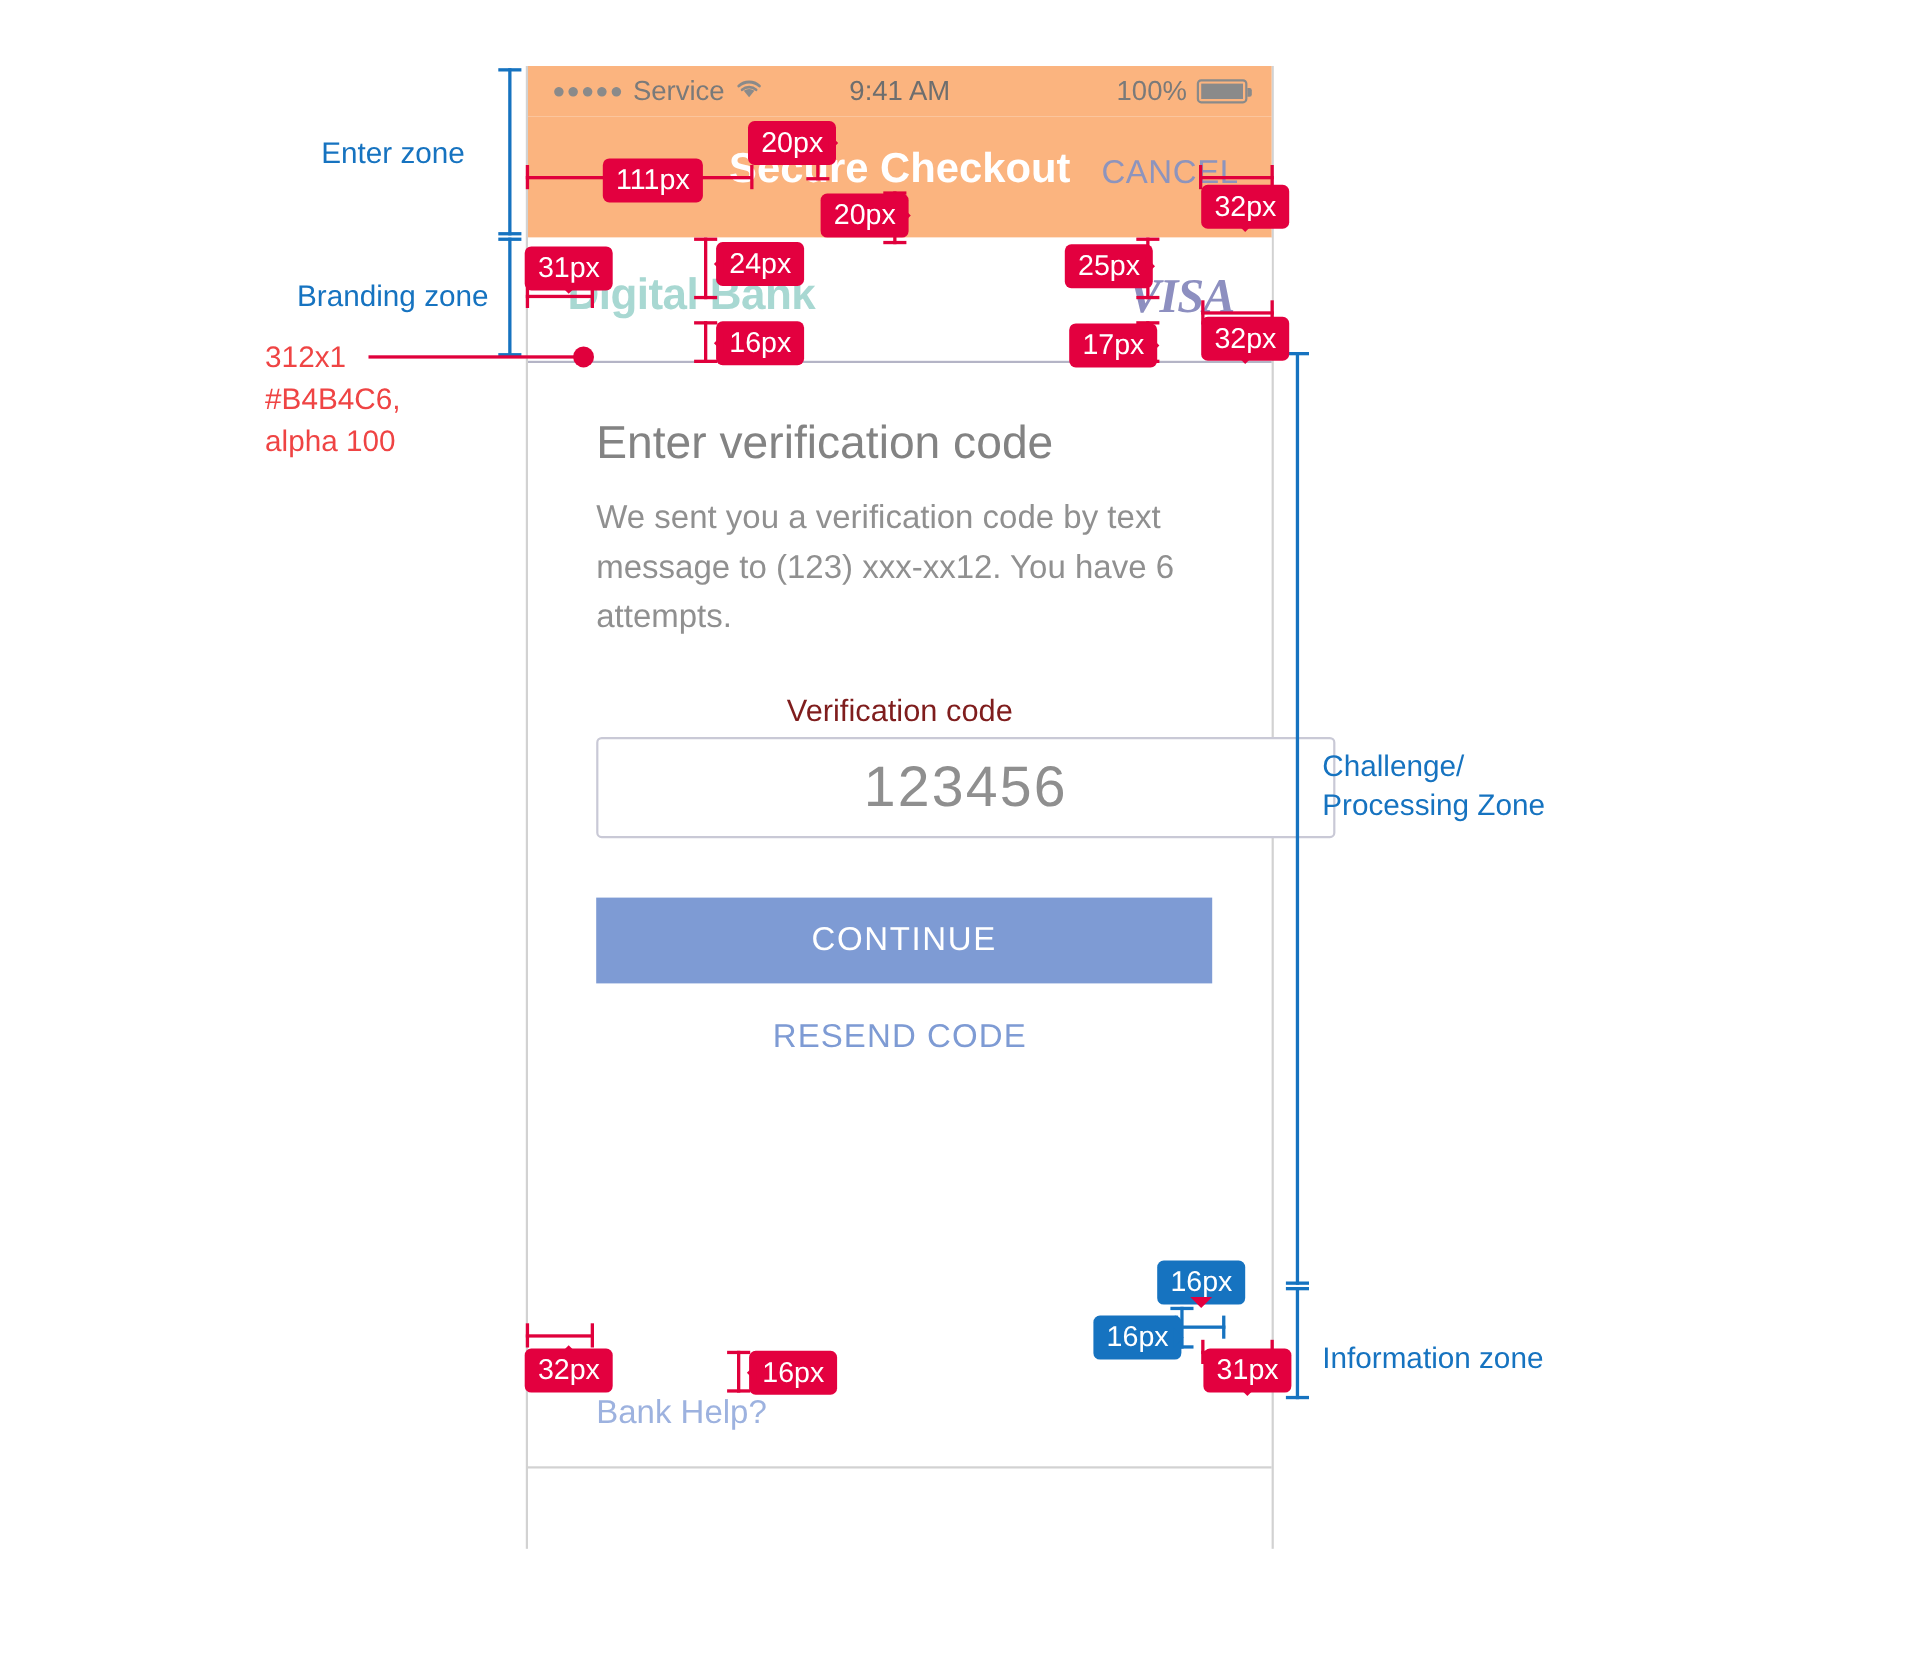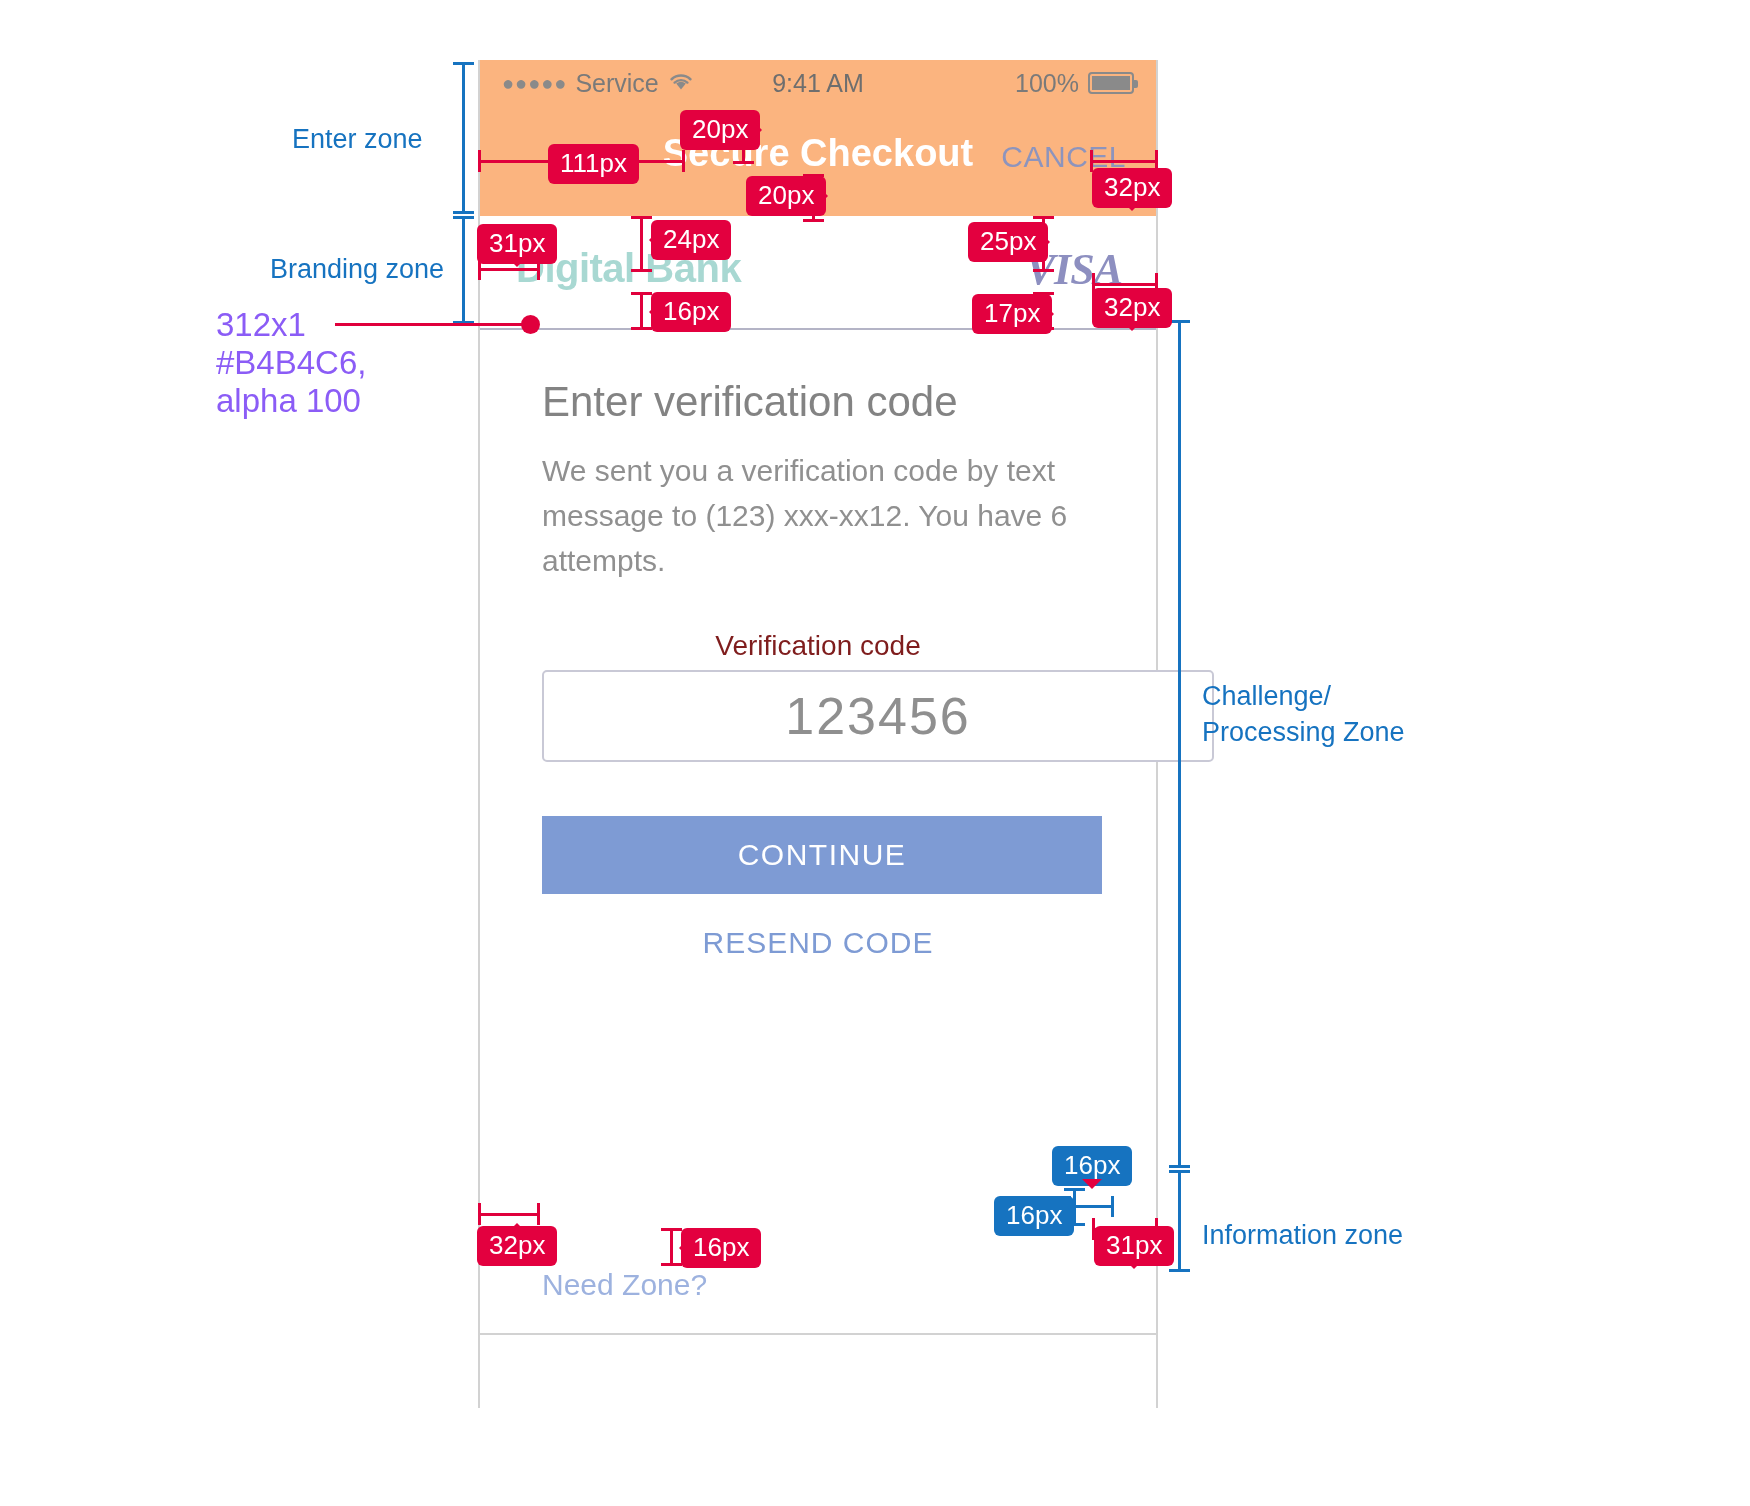--- a/index.html
+++ b/index.html
@@ -79,21 +79,21 @@
     display:flex;align-items:center;justify-content:center;
   }
   #btn-continue span{color:#ffffff;font-size:30px;letter-spacing:1.5px;}
   #btn-resend{left:0;top:596px;width:100%;text-align:center;color:#7E9BD4;font-size:30px;letter-spacing:1px;}
   #need-help{left:62px;top:938px;color:#9DB2DF;font-size:30px;}
   #bottom-rule{left:0;top:1003px;width:100%;height:2px;background:#d2d2d2;}
 
   
   .zlabel{color:#1673C0;font-size:27px;}
 
-  .redtext{color:#8b5cf6;font-size:33px;line-height:38px;}
+  .redtext{color:#ef4444;font-size:27px;line-height:38px;margin-left:25px;}
   .redline{background:#E0003C;height:3px;}
   .reddot{width:19px;height:19px;border-radius:50%;background:#E0003C;}
   .redcap{background:#E0003C;width:3px;height:22px;}
 
   .tag{
     position:absolute;background:#E3003F;color:#fff;
     font-size:26px;border-radius:6px;padding:4px 12px 6px 12px;
     white-space:nowrap;line-height:30px;
   }
   .tag.blue{background:#1673C0;}
@@ -173,21 +173,21 @@
       <div class="abs" id="f-label">Verification code</div>
       <div class="abs" id="f-input">
         <span>123456</span>
       </div>
 
       <div class="abs" id="btn-continue">
         <span>CONTINUE</span>
       </div>
       <div class="abs" id="btn-resend">RESEND CODE</div>
 
-      <div class="abs" id="need-help">Need Zone?</div>
+      <div class="abs" id="need-help">Bank Help?</div>
       <div class="abs" id="bottom-rule"></div>
     </div>
   </div>
 
   <div class="zone-rule" style="left:462px;top:62px;height:152px;"></div>
   <div class="abs zlabel" style="left:292px;top:124px;">Enter zone</div>
 
   <div class="zone-rule" style="left:462px;top:216px;height:108px;"></div>
   <div class="abs zlabel" style="left:270px;top:254px;">Branding zone</div>
 

